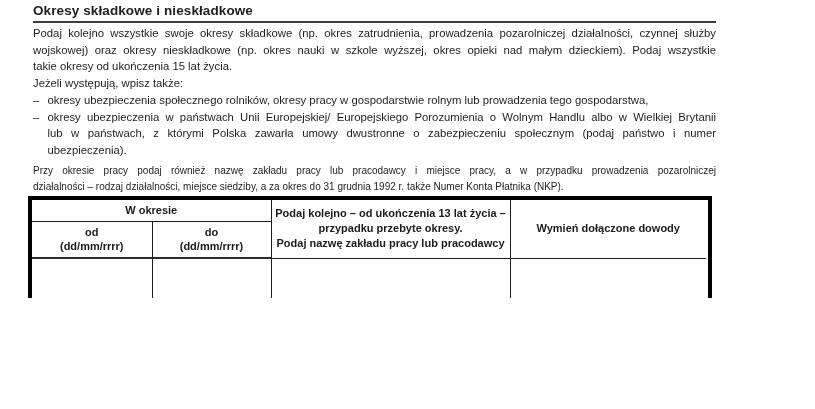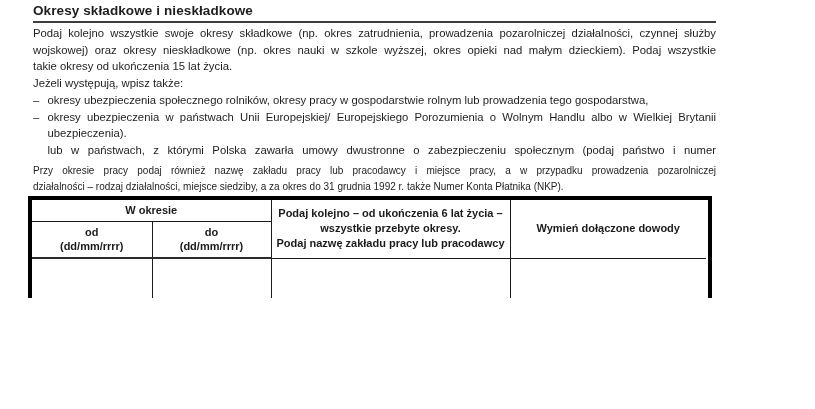--- a/index.html
+++ b/index.html
@@ -119,22 +119,22 @@
         <span class="marker">–</span>
         <div class="li-lines">
           <div class="line">okresy ubezpieczenia społecznego rolników, okresy pracy w gospodarstwie rolnym lub prowadzenia tego gospodarstwa,</div>
         </div>
       </div>
 
       <div class="li">
         <span class="marker">–</span>
         <div class="li-lines">
           <div class="line j">okresy ubezpieczenia w państwach Unii Europejskiej/ Europejskiego Porozumienia o Wolnym Handlu albo w Wielkiej Brytanii</div>
+          <div class="line j">lub w państwach, z którymi Polska zawarła umowy dwustronne o zabezpieczeniu społecznym (podaj państwo i numer</div>
           <div class="line">ubezpieczenia).</div>
-          <div class="line j">lub w państwach, z którymi Polska zawarła umowy dwustronne o zabezpieczeniu społecznym (podaj państwo i numer</div>
         </div>
       </div>
     </div>
 
     <div class="note">
       <div class="line j">Przy okresie pracy podaj również nazwę zakładu pracy lub pracodawcy i miejsce pracy, a w przypadku prowadzenia pozarolniczej</div>
       <div class="line">działalności – rodzaj działalności, miejsce siedziby, a za okres do 31 grudnia 1992 r. także Numer Konta Płatnika (NKP).</div>
     </div>
 
   </div>
@@ -146,22 +146,22 @@
         <col style="width:119px">
         <col style="width:239px">
         <col style="width:196px">
       </colgroup>
       <tbody>
           <tr class="hr1">
         <th colspan="2">
           <div class="cl">W okresie</div>
         </th>
         <th rowspan="2" class="span-rows">
-          <div class="cl">Podaj kolejno – od ukończenia 6 lat życia –</div>
-          <div class="cl">wszystkie przebyte okresy.</div>
+          <div class="cl">Podaj kolejno – od ukończenia 13 lat życia –</div>
+          <div class="cl">przypadku przebyte okresy.</div>
           <div class="cl">Podaj nazwę zakładu pracy lub pracodawcy</div>
         </th>
         <th rowspan="2" class="span-rows">
           <div class="cl">Wymień dołączone dowody</div>
         </th>
       </tr>
       <tr class="hr2">
         <th>
           <div class="dl">od</div>
           <div class="dl">(dd/mm/rrrr)</div>

